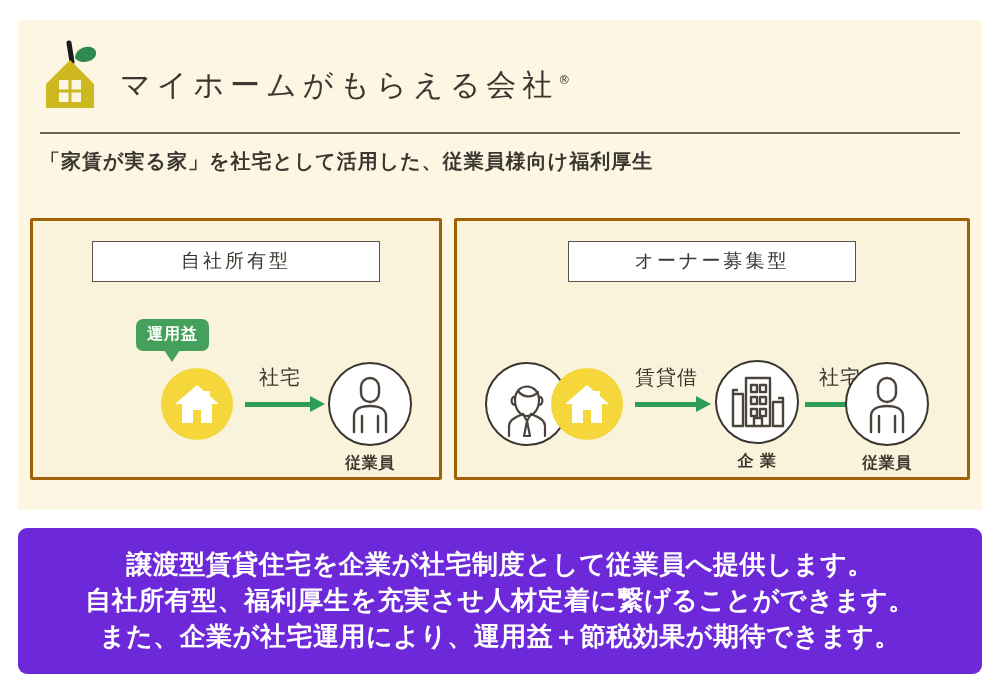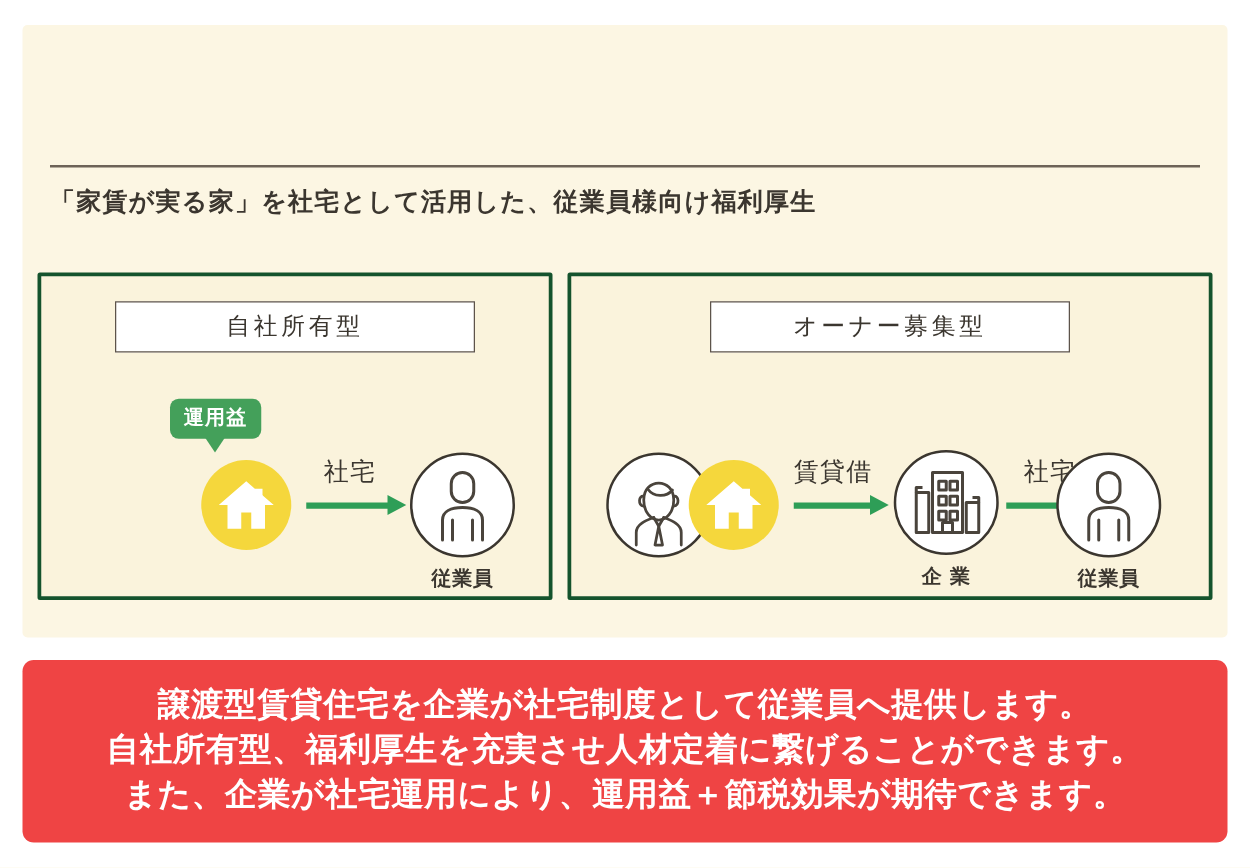--- a/index.html
+++ b/index.html
@@ -91,21 +91,21 @@
     position: absolute;
     left: 12px;
     top: 198px;
     width: 940px;
     height: 262px;
     display: flex;
     gap: 12px;
   }
   .panel {
     background: #faf3dc;
-    border: 3px solid #14532d;
+    border: 3px solid #a16207;
     border-radius: 2px;
     position: relative;
     box-sizing: border-box;
   }
   .panel-left  { width: 412px; }
   .panel-right { width: 516px; }
 
   .panel-title {
     position: absolute;
     top: 20px;
@@ -224,21 +224,21 @@
     border-top: 12px solid #44a05a;
   }
 
   
   .footer {
     position: absolute;
     left: 18px;
     top: 528px;
     width: 964px;
     height: 146px;
-    background: #ef4444;
+    background: #6d28d9;
     border-radius: 9px;
     display: flex;
     flex-direction: column;
     align-items: center;
     justify-content: center;
     box-sizing: border-box;
   }
   .footer-line {
     color: #ffffff;
     font-size: 26px;
@@ -249,20 +249,33 @@
     font-family: "DejaVu Sans", "Liberation Sans", sans-serif;
   }
 </style>
 </head>
 <body>
 
 <div id="page">
 
   <div class="cream-card">
 
+    <div class="logo-row">
+      <div class="logo-mark">
+        <svg width="62" height="70" viewBox="0 0 62 70" xmlns="http://www.w3.org/2000/svg">
+          <path d="M27 3 L30 22" stroke="#1a1a1a" stroke-width="5" stroke-linecap="round" fill="none"></path>
+          <path d="M33 18 C33 6, 52 3, 54 12 C56 21, 38 26, 33 18 Z" fill="#2E8A4F"></path>
+          <path d="M28 20 L52 44 L52 68 L4 68 L4 44 Z" fill="#CDB820"></path>
+          <rect x="17" y="40" width="22" height="22" fill="#FCF6E3"></rect>
+          <rect x="26.5" y="40" width="3" height="22" fill="#CDB820"></rect>
+          <rect x="17" y="49.5" width="22" height="3" fill="#CDB820"></rect>
+        </svg>
+      </div>
+      <div class="logo-wordmark"><span>マイホームがもらえる会社</span><span class="logo-reg">®</span></div>
+    </div>
 
     <div class="divider"></div>
 
     <div class="subtitle">「家賃が実る家」を社宅として活用した、従業員様向け福利厚生</div>
 
     <div class="panels">
 
       <div class="panel panel-left">
         <div class="panel-title">自社所有型</div>
 

